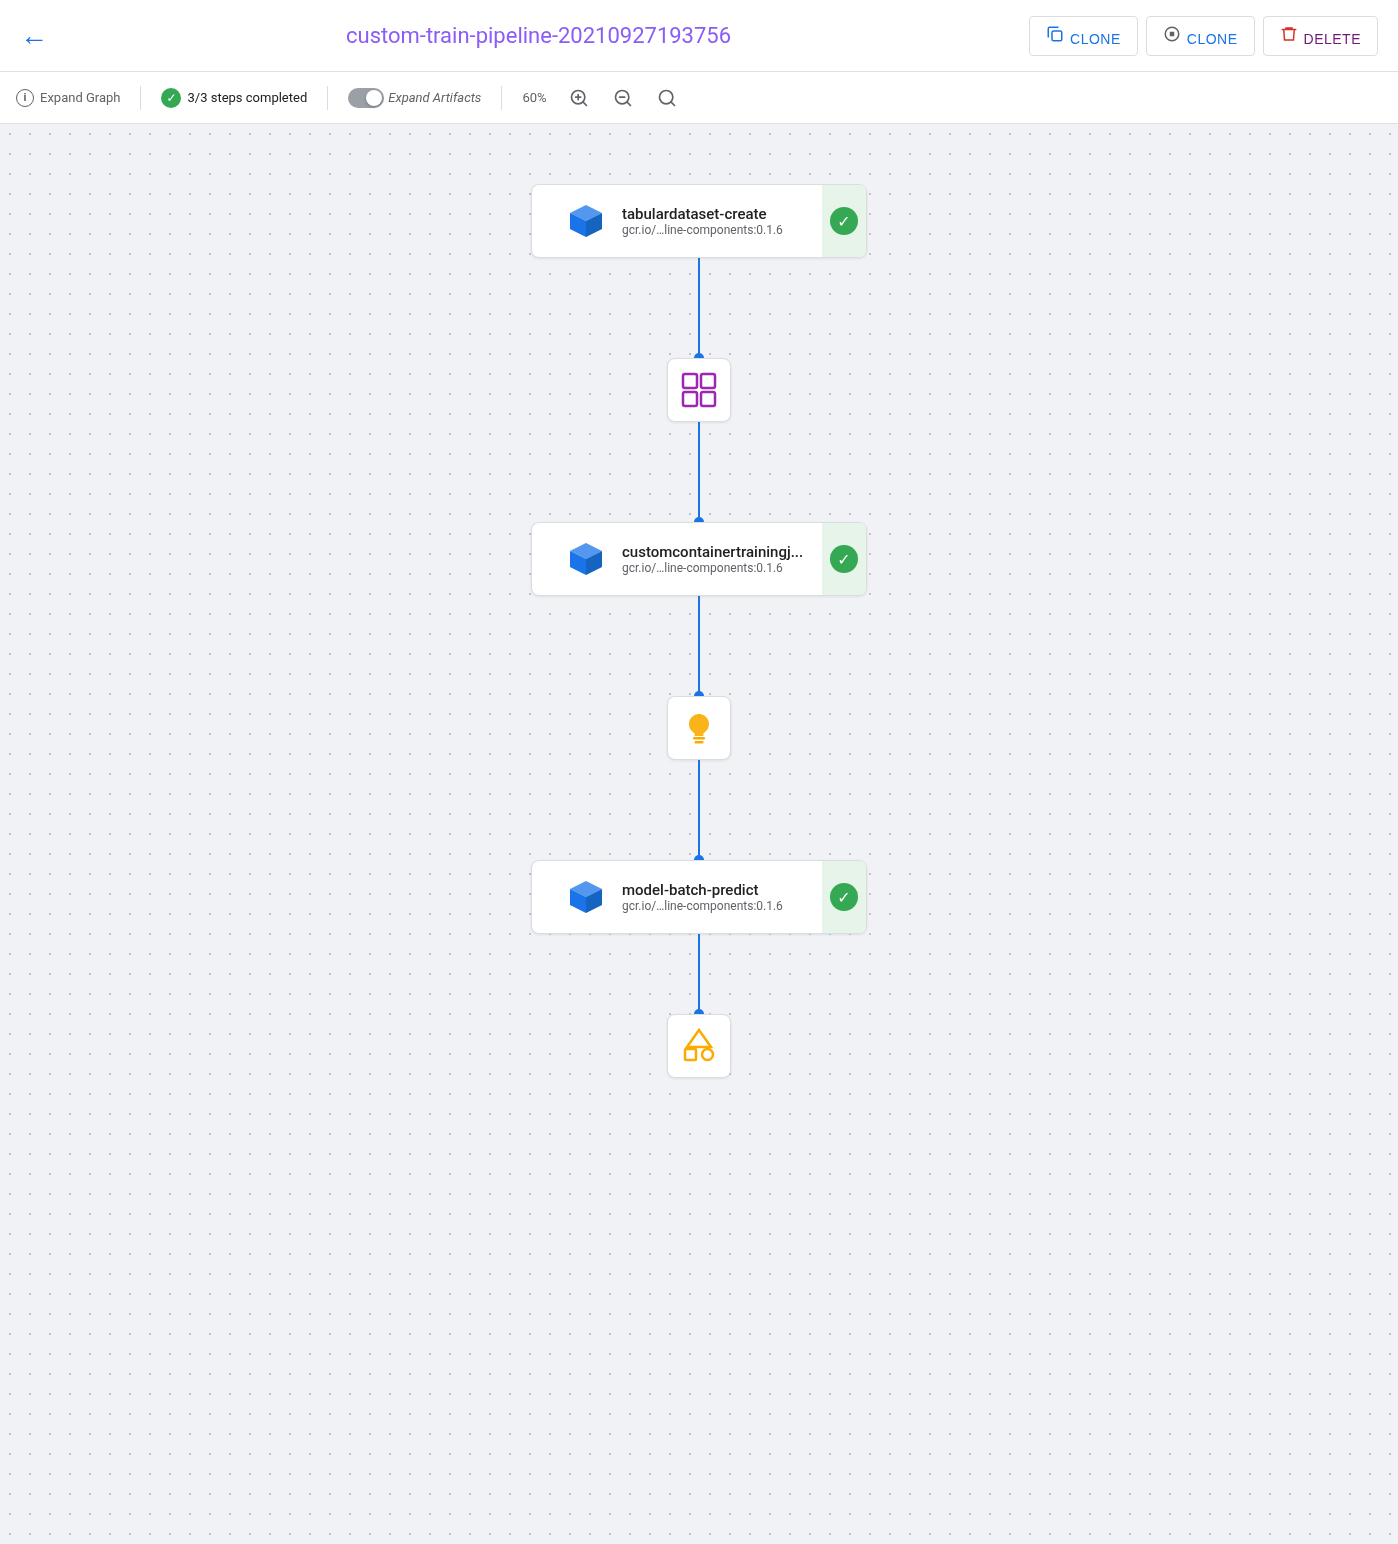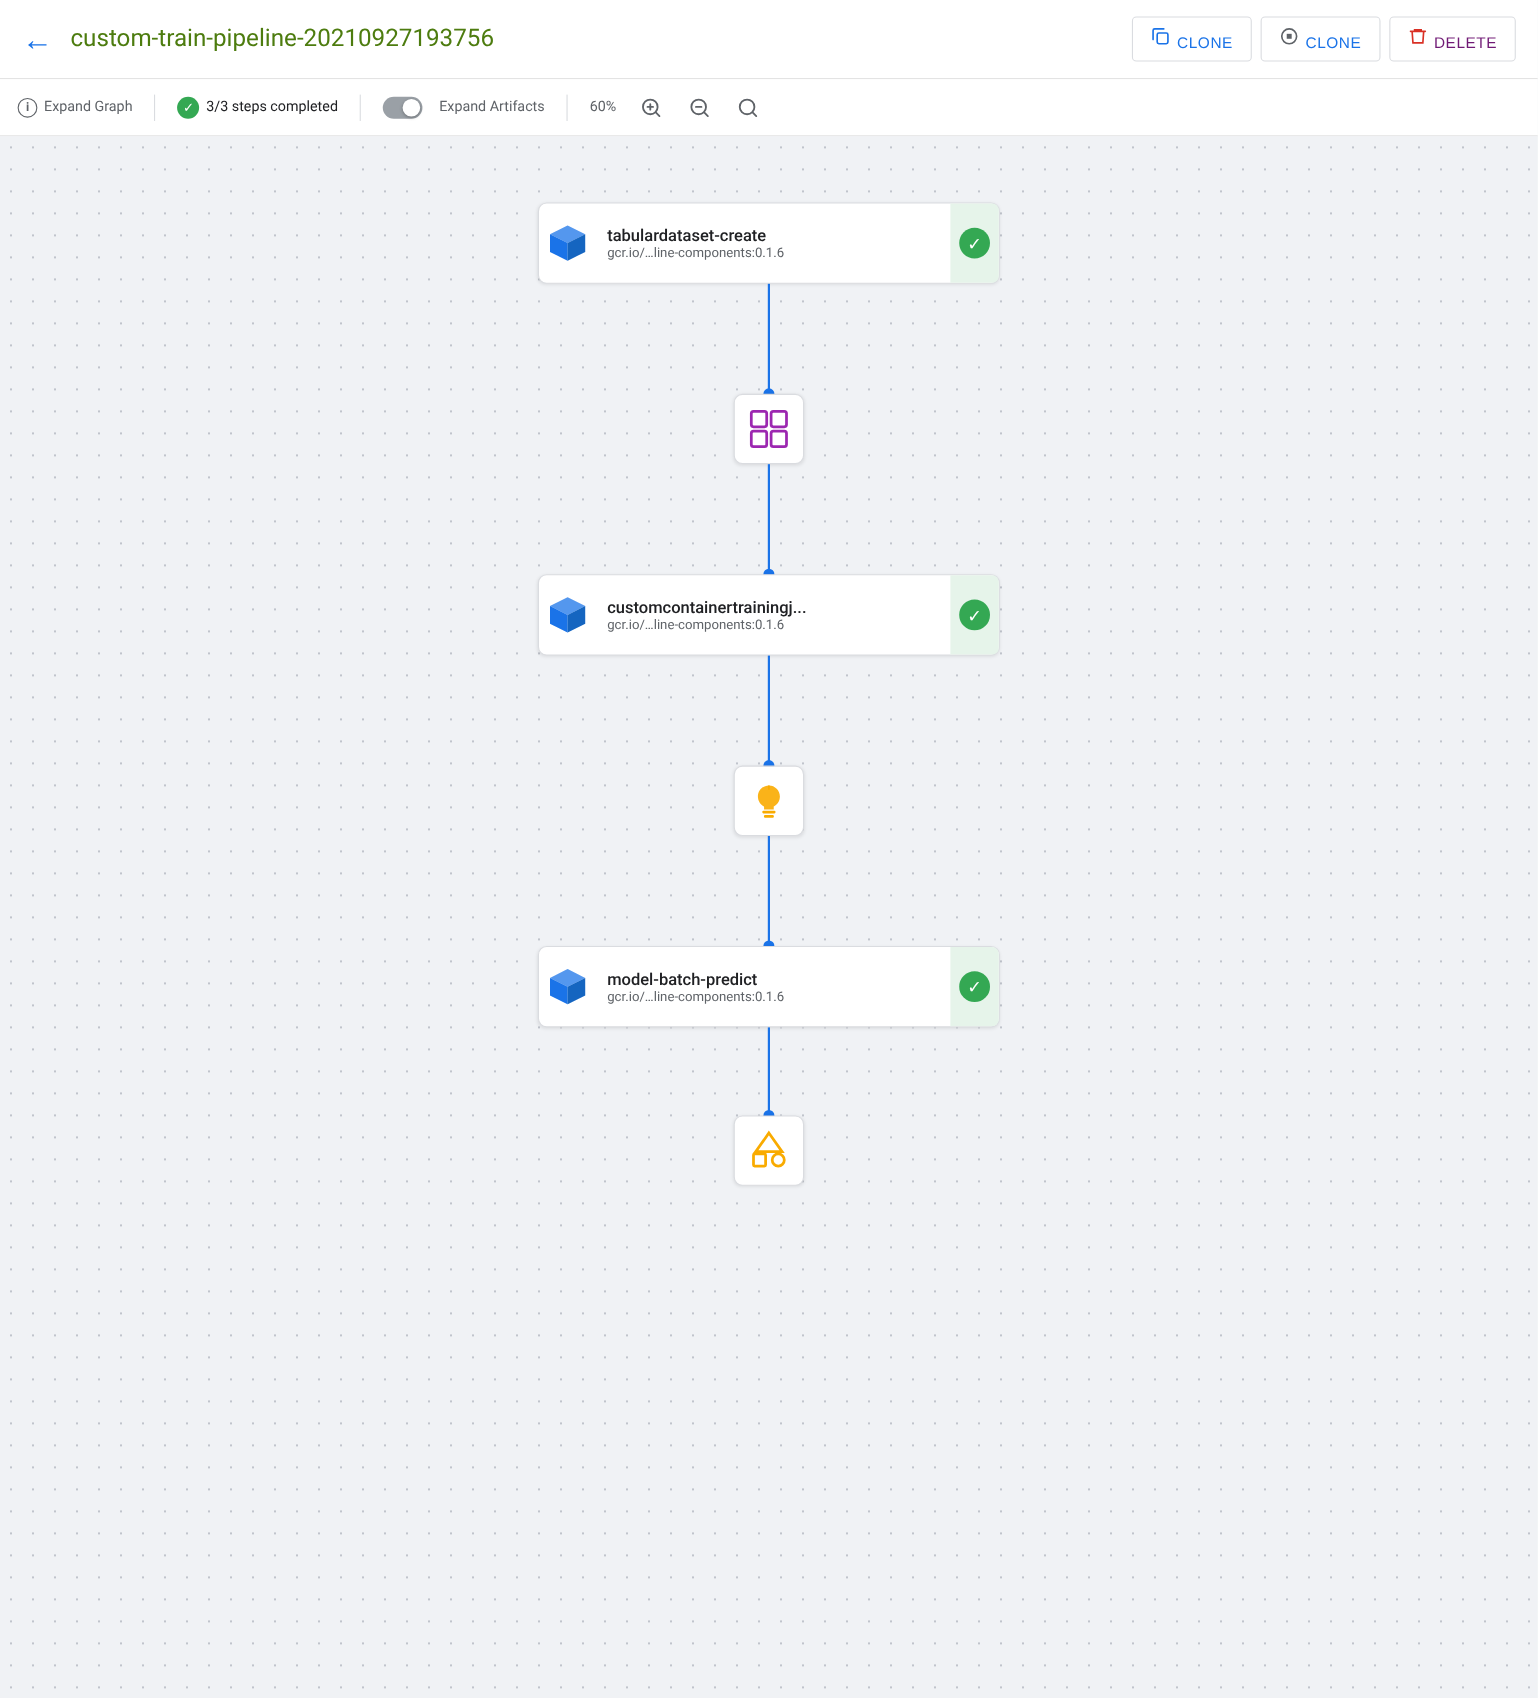--- a/index.html
+++ b/index.html
@@ -25,22 +25,23 @@
       color: #1a73e8;
       font-size: 28px;
       cursor: pointer;
       display: flex;
       align-items: center;
       text-decoration: none;
     }
     .header-title {
       font-size: 22px;
       font-weight: 400;
-      color: #4d7c0f;
+      color: #8b5cf6;
       flex: 1;
+      text-align: center;
     }
     .header-actions {
       display: flex;
       gap: 8px;
       align-items: center;
     }
     .action-btn {
       display: flex;
       align-items: flex-end;
       gap: 6px;
@@ -105,23 +106,24 @@
       background: #34a853;
       display: flex;
       align-items: center;
       justify-content: center;
       color: white;
       font-size: 12px;
     }
     .toggle-container {
       display: flex;
       align-items: center;
-      gap: 15px;
+      gap: 4px;
       font-size: 13px;
       color: #5f6368;
+      font-style: italic;
     }
     .toggle {
       width: 36px;
       height: 20px;
       background: #9aa0a6;
       border-radius: 10px;
       position: relative;
       cursor: pointer;
     }
     .toggle::after {
@@ -173,22 +175,22 @@
       position: relative;
       width: 500px;
     }
 
     .pipeline-node {
       display: flex;
       align-items: center;
       background: #fff;
       border: 1.5px solid #dadce0;
       border-radius: 8px;
-      padding: 14px 4px;
-      width: 420px;
+      padding: 14px 32px;
+      width: 336px;
       position: relative;
       box-shadow: 0 1px 3px rgba(0,0,0,0.08);
     }
     .pipeline-node .node-icon {
       width: 44px;
       height: 44px;
       margin-right: 14px;
       flex-shrink: 0;
       display: flex;
       align-items: center;

